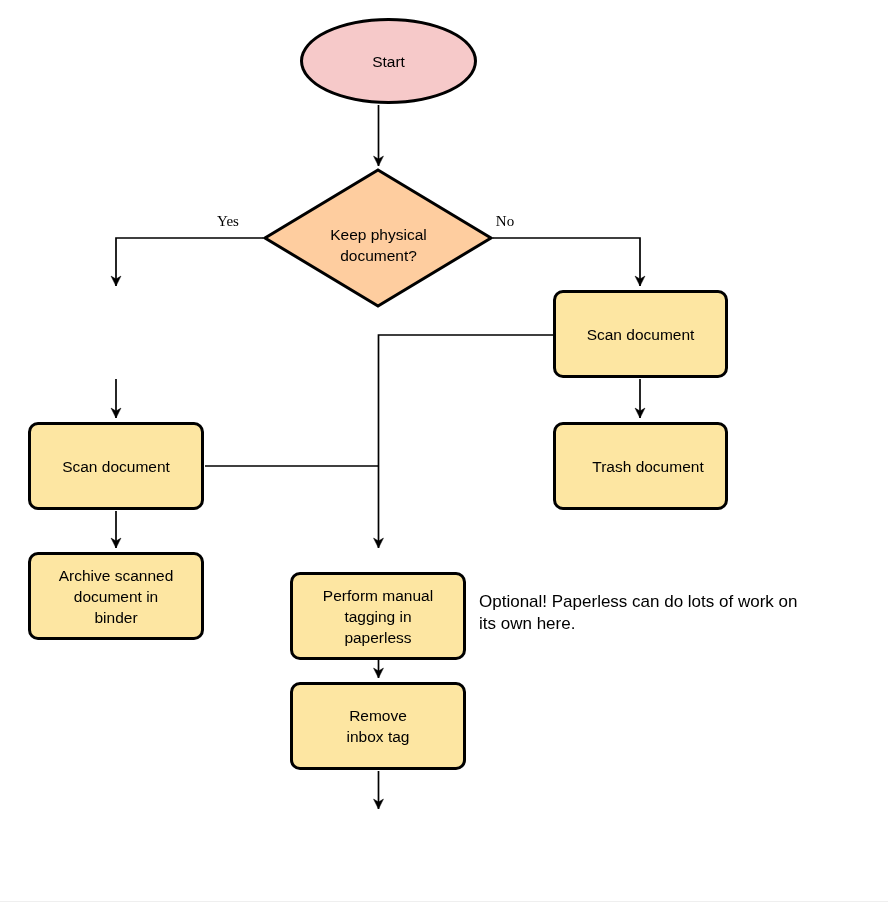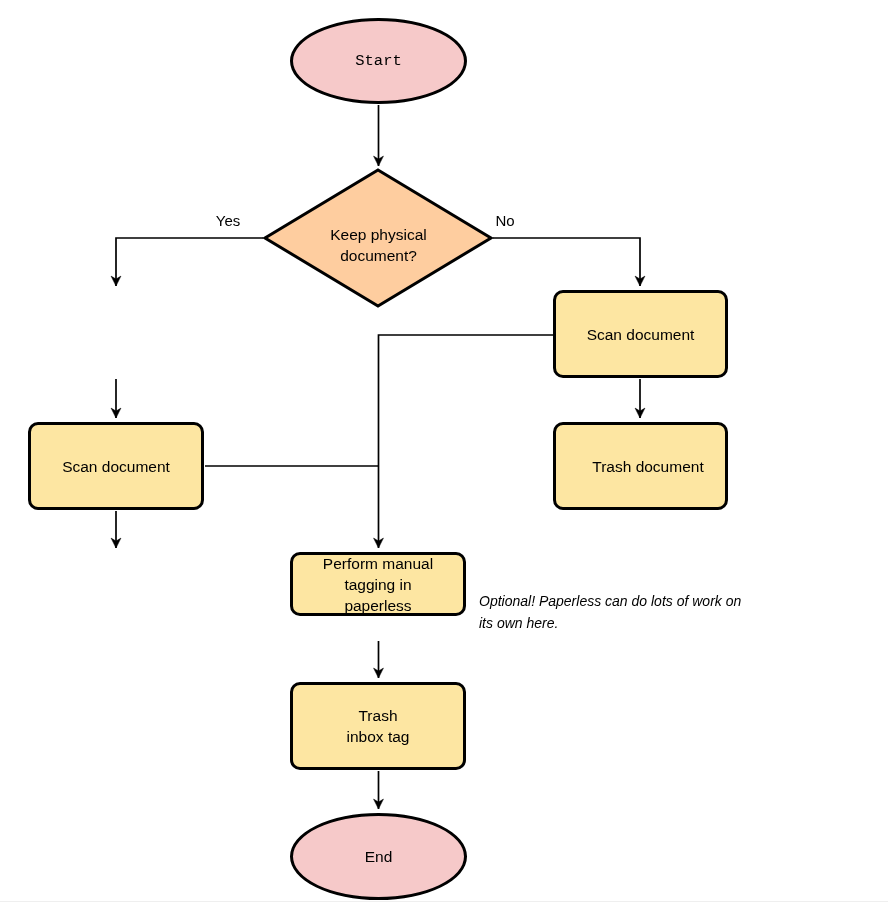--- a/index.html
+++ b/index.html
@@ -58,28 +58,28 @@
   .decision-label {
     position: absolute;
     background: transparent;
     border: none;
   }
   .edge-label {
     position: absolute;
     font-size: 15px;
     line-height: 18px;
     text-align: center;
+    font-family: Liberation Serif, serif;
   }
   .note {
     position: absolute;
     left: 479px;
     top: 591px;
     width: 404px;
-    font-size: 14px;
-    font-style: italic;
+    font-size: 17px;
     line-height: 21.5px;
     white-space: pre-line;
   }
   .bottom-hairline {
     position: absolute;
     left: 0;
     top: 901px;
     width: 888px;
     height: 1px;
     background: #efefef;
@@ -104,54 +104,56 @@
     <path class="edge" d="M493 238 H 640 V 286" marker-end="url(#arrow)"></path>
     <path class="edge" d="M116 379 V 418" marker-end="url(#arrow)"></path>
     <path class="edge" d="M116 511 V 548" marker-end="url(#arrow)"></path>
     <path class="edge" d="M640 379 V 418" marker-end="url(#arrow)"></path>
     <path class="edge" d="M553 335 H 378.5 V 548" marker-end="url(#arrow)"></path>
     <path class="edge" d="M205 466 H 378.5"></path>
     <path class="edge" d="M378.5 641 V 678" marker-end="url(#arrow)"></path>
     <path class="edge" d="M378.5 771 V 809" marker-end="url(#arrow)"></path>
   </svg>
 
-  <div class="node terminal" style="left:290px; top:18px; width:177px; height:86px;font-family:Liberation Mono, monospace;">
+  <div class="node terminal" style="left:300px; top:18px; width:177px; height:86px;">
     <span>Start</span>
   </div>
 
   <div class="node decision-label" style="left:278px; top:222px; width:201px; height:46px;">
     <span>Keep physical
 document?</span>
   </div>
 
   <div class="edge-label" style="left:203px; top:212px; width:50px;">Yes</div>
   <div class="edge-label" style="left:480px; top:212px; width:50px;">No</div>
 
   <div class="node process" style="left:28px; top:422px; width:176px; height:88px;">
     <span>Scan document</span>
   </div>
+  <div class="node process" style="left:28px; top:552px; width:176px; height:88px;">
+    <span>Archive scanned
+document in
+binder</span>
+  </div>
 
   <div class="node process" style="left:553px; top:290px; width:175px; height:88px;">
     <span>Scan document</span>
   </div>
   <div class="node process" style="left:553px; top:422px; width:175px; height:88px;padding-left:15px;">
     <span>Trash document</span>
   </div>
 
-  <div class="node process" style="left:290px; top:552px; width:176px; height:64px;">
+  <div class="node process" style="left:290px; top:572px; width:176px; height:88px;">
     <span>Perform manual
 tagging in
 paperless</span>
   </div>
   <div class="node process" style="left:290px; top:682px; width:176px; height:88px;">
-    <span>Trash
+    <span>Remove
 inbox tag</span>
   </div>
 
-  <div class="node terminal" style="left:290px; top:813px; width:177px; height:87px;">
-    <span>End</span>
-  </div>
 
   <div class="note">Optional! Paperless can do lots of work on
 its own here.</div>
 
   <div class="bottom-hairline"></div>
 </div>
 
 </body></html>

